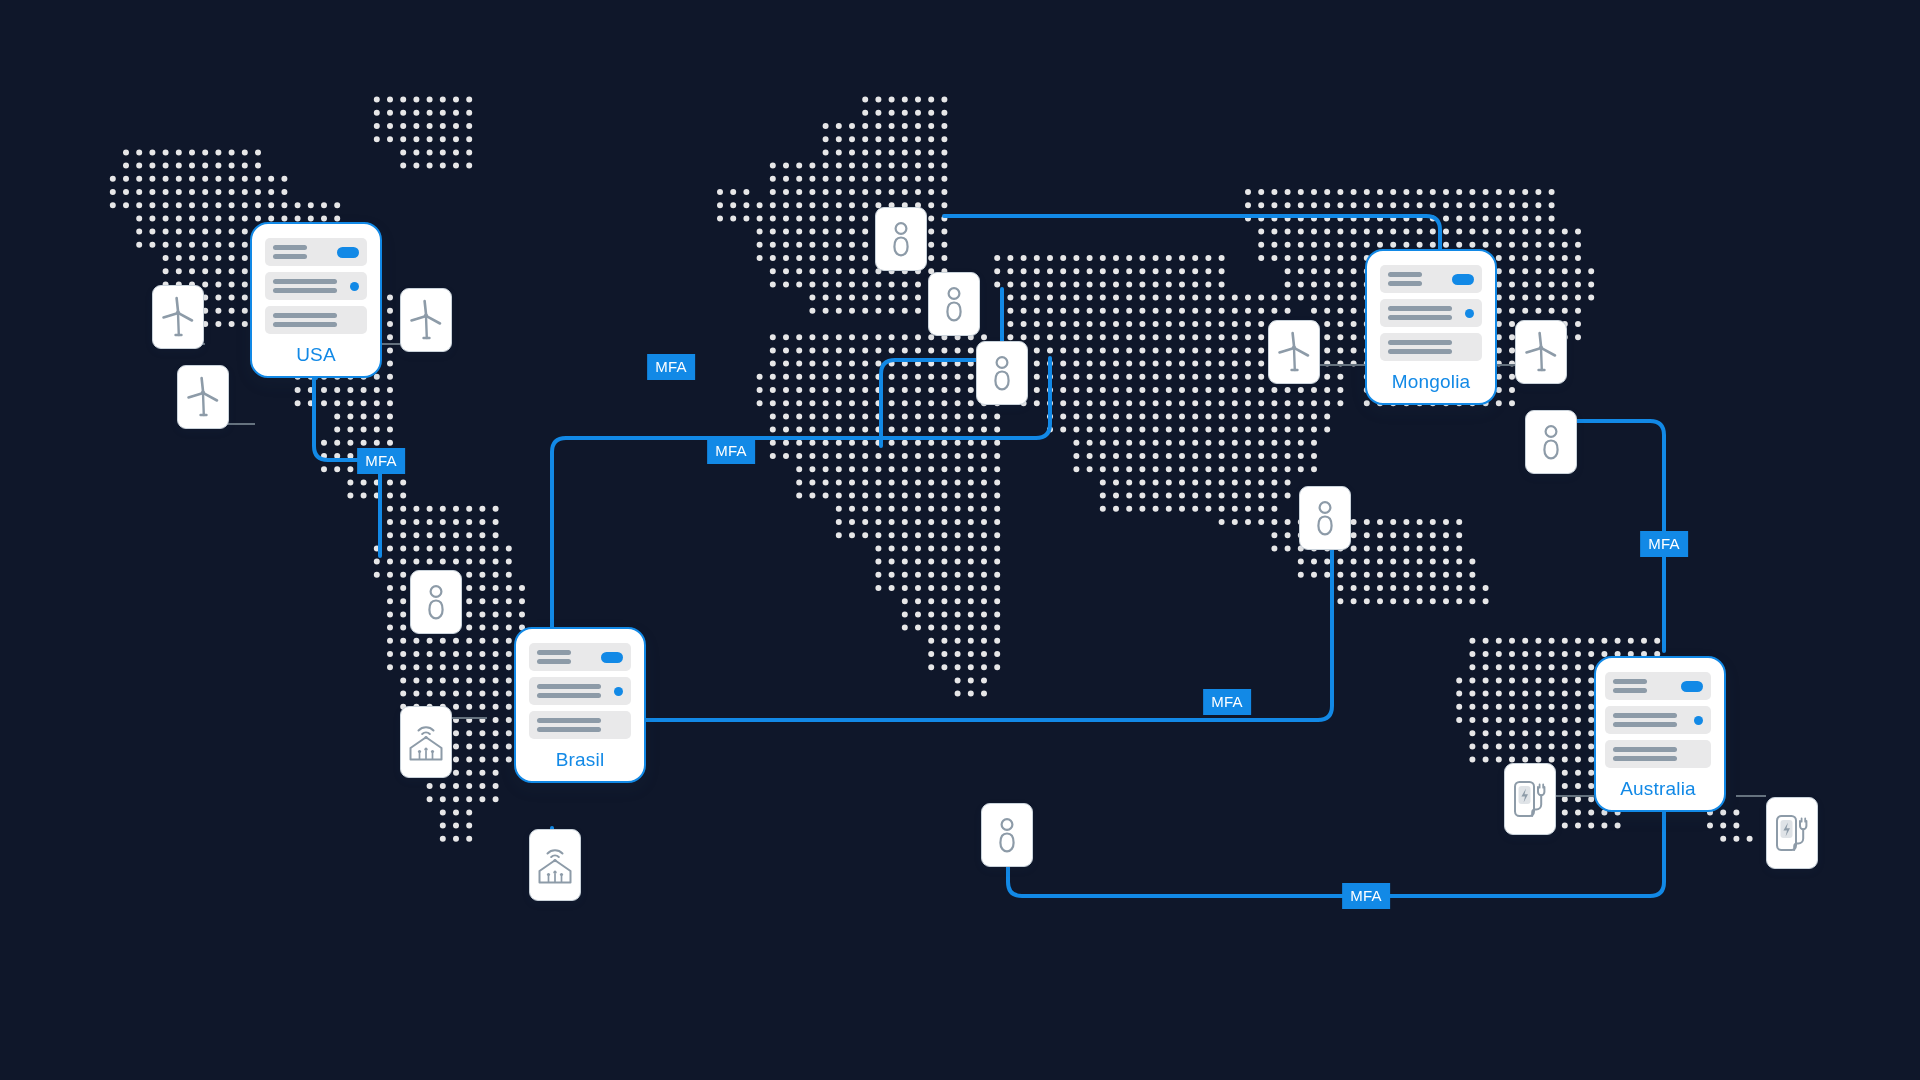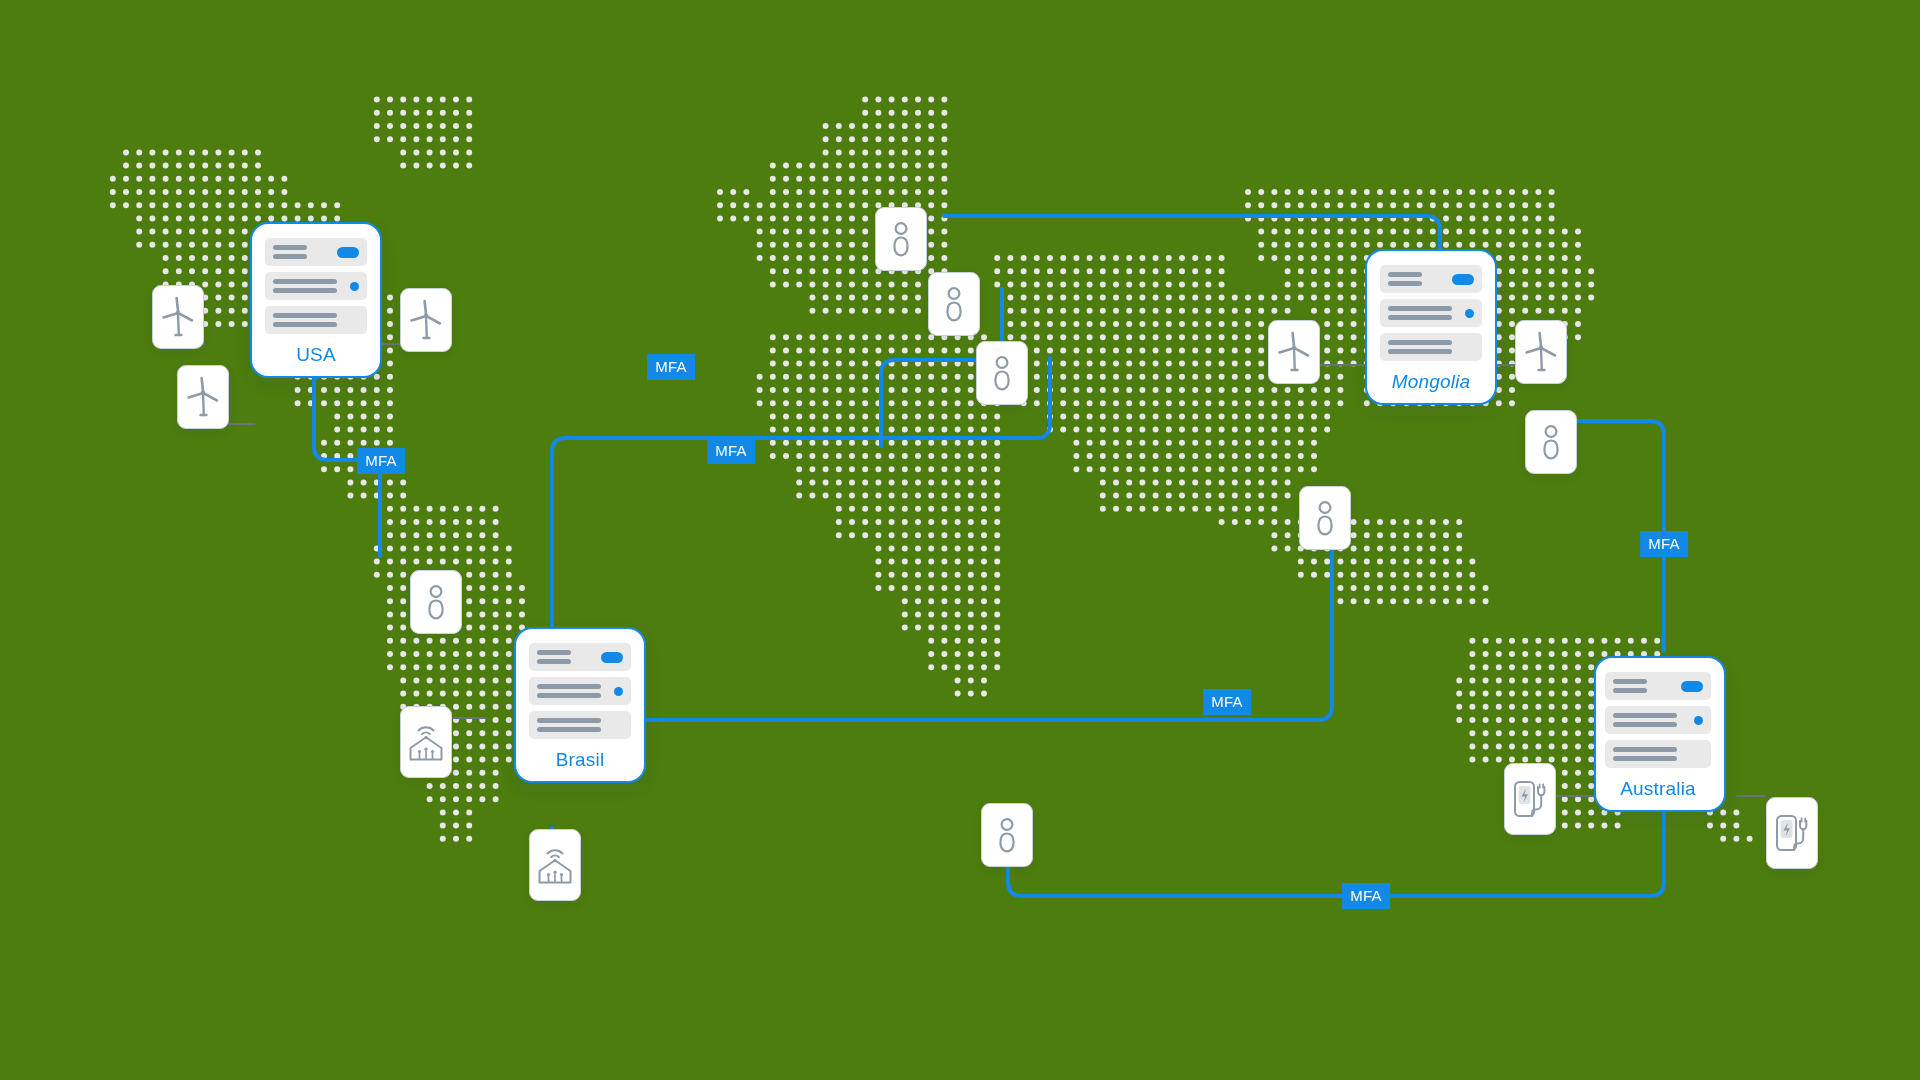--- a/index.html
+++ b/index.html
@@ -6,21 +6,21 @@
   body{
     width:1920px;height:1080px;
     background:#ffffff;
     font-family:"Liberation Sans", sans-serif;
     overflow:hidden;
     position:relative;
   }
   #stage{
     position:absolute;inset:0;
     width:1920px;height:1080px;
-    background:#4d7c0f;
+    background:#0f172a;
     overflow:hidden;
   }
   #mapLayer,#linkLayer{
     position:absolute;left:0;top:0;width:1920px;height:1080px;
     pointer-events:none;
   }
   #mapLayer{z-index:1;}
   #linkLayer{z-index:2;}
 
   
@@ -156,21 +156,21 @@
           </div>
           <div class="row">
             <div class="bars">
               <div class="bar l"></div>
               <div class="bar l"></div>
             </div>
           </div>
         </div>
         <div class="title">Brasil</div>
       </div>
-      <div class="site" style="left: 1365px; top: 249px; font-style: italic;">
+      <div class="site" style="left: 1365px; top: 249px;">
         <div class="rows">
           <div class="row">
             <div class="bars">
               <div class="bar s"></div>
               <div class="bar s"></div>
             </div>
             <div class="pill"></div>
           </div>
           <div class="row">
             <div class="bars">

